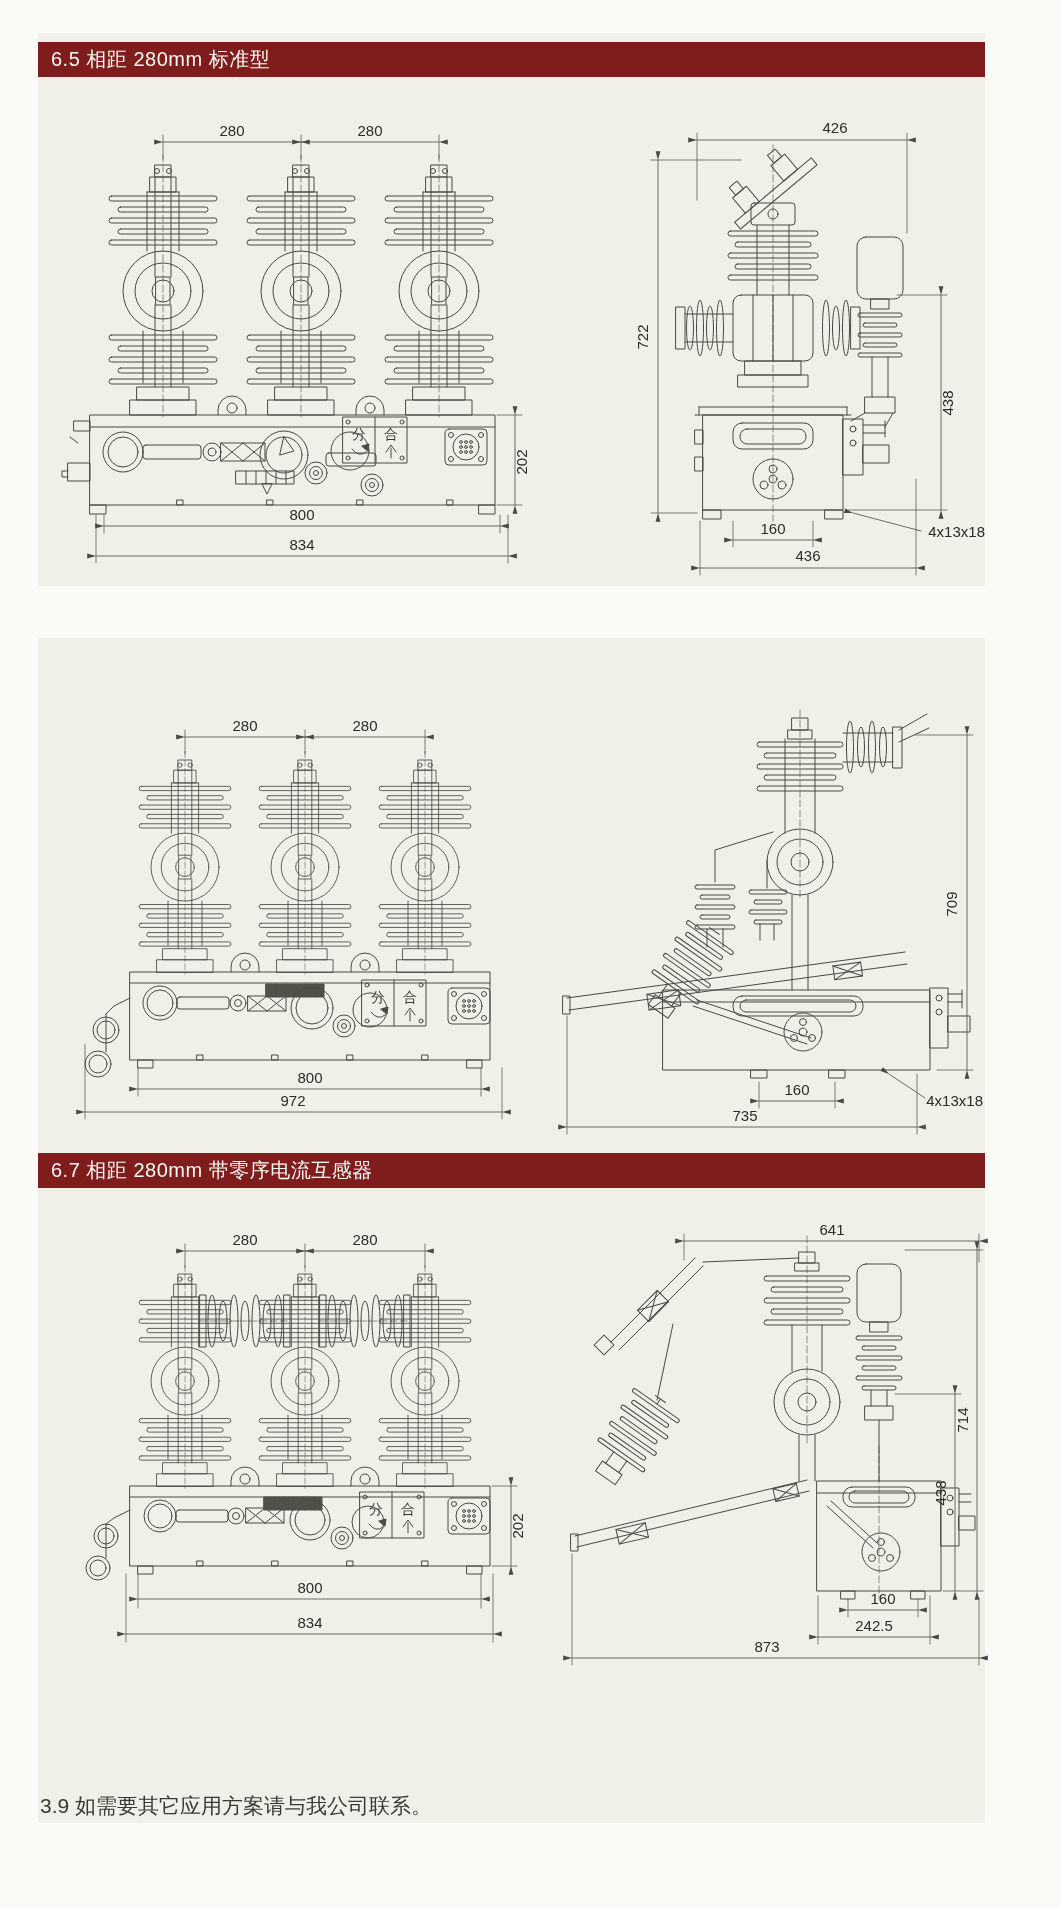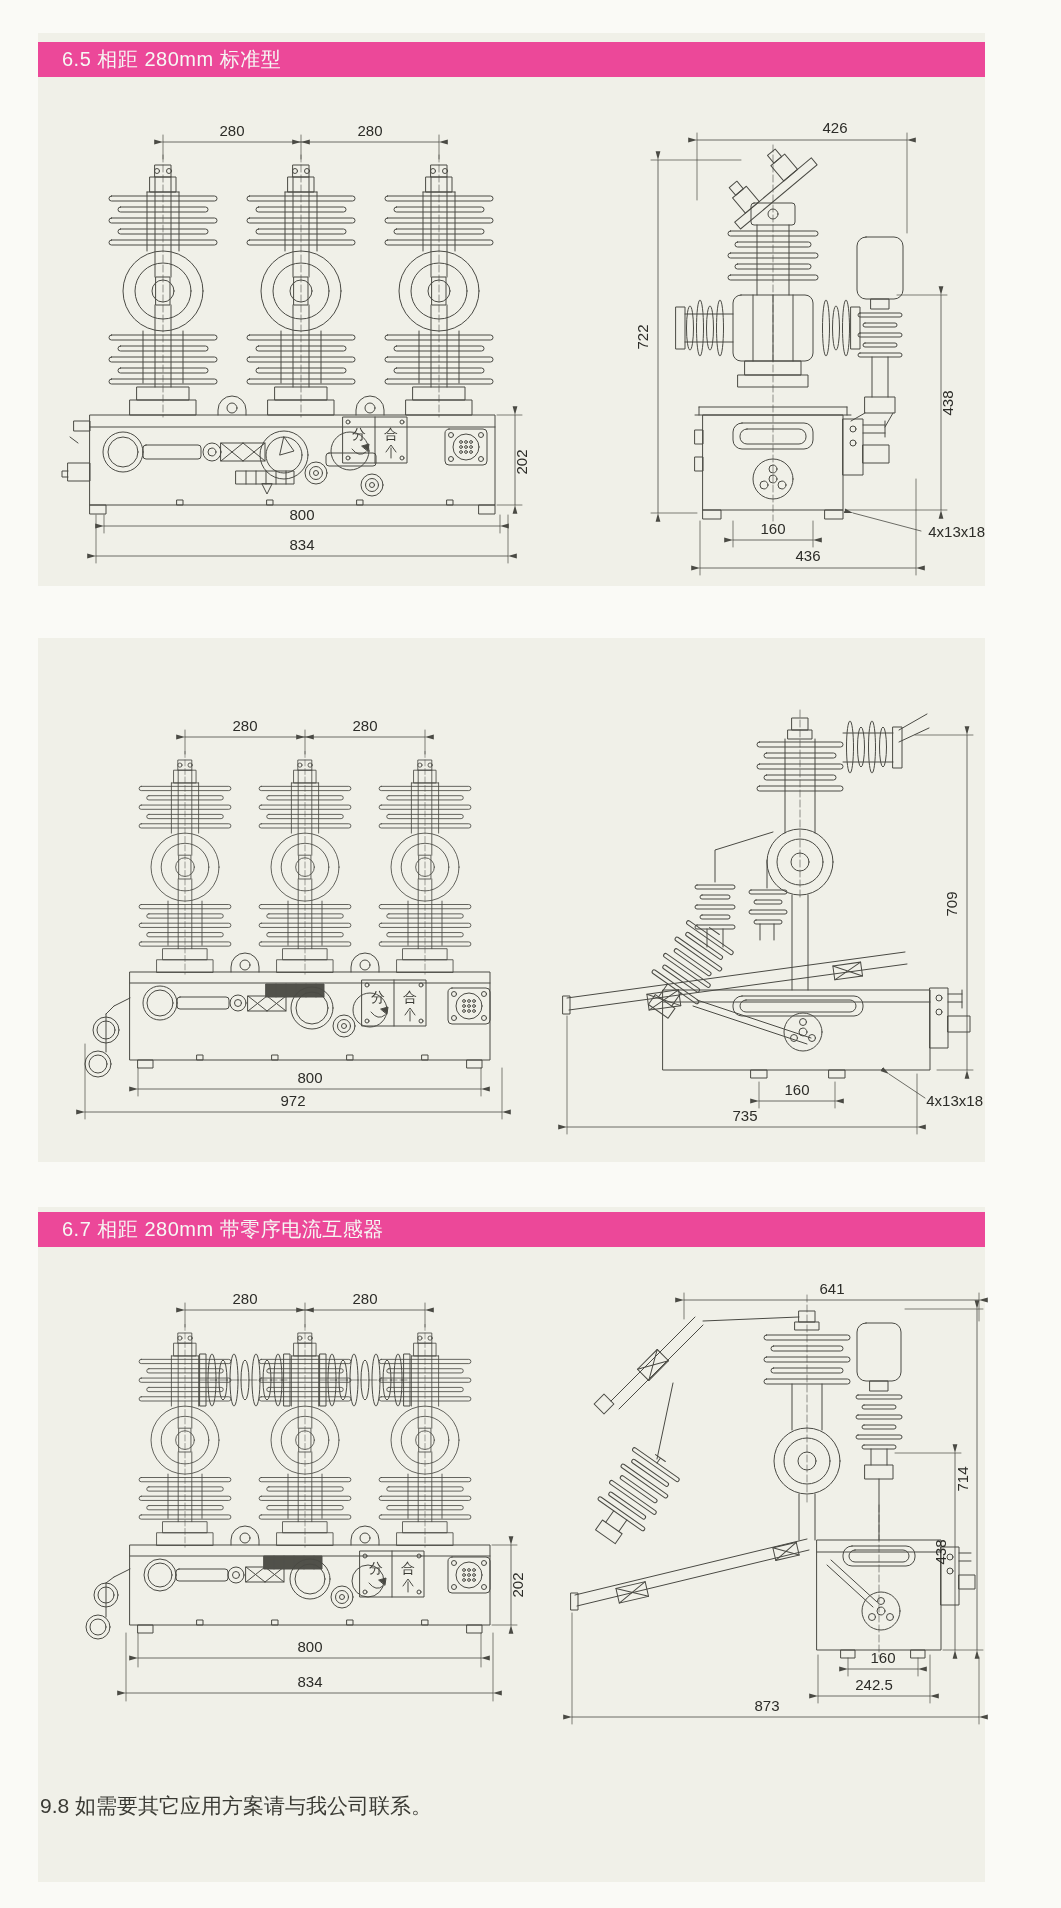--- a/index.html
+++ b/index.html
@@ -1,21 +1,21 @@
 <!DOCTYPE html>
 <html><head>
 <meta charset="utf-8">
 <style>
   *{box-sizing:border-box}
   html,body{margin:0;padding:0}
   body{width:1061px;height:1908px;background:#fafaf6;position:relative;
        font-family:"Liberation Sans",sans-serif;color:#3a3a34}
   .panel{position:absolute;left:38px;width:947px;background:#f0f0e8}
-  .hdr{position:absolute;left:0;right:0;height:35px;background:#ec4899;color:#f6f8f4;
-       font-size:20px;line-height:35px;padding-left:24px;letter-spacing:.5px}
+  .hdr{position:absolute;left:0;right:0;height:35px;background:#7f1d1d;color:#f6f8f4;
+       font-size:20px;line-height:35px;padding-left:13px;letter-spacing:.5px}
   svg.drawing{position:absolute;overflow:visible}
   svg{stroke:#4a4a44;stroke-width:1;fill:none;stroke-linecap:round;stroke-linejoin:round}
   svg text{stroke:none;fill:#2c2c28;font-size:15px;text-anchor:middle;
            font-family:"Liberation Sans",sans-serif}
   svg text.fh{font-size:14px;fill:#3a3a34}
   svg text.end{text-anchor:end}
   .cl{stroke-dasharray:7 3;stroke-width:.7;opacity:.85}
   .ext{stroke-width:.7}
   .dim-l{stroke-width:.8}
   .fillstrip{fill:#51514a;stroke:#51514a}
@@ -378,21 +378,21 @@
     <line class="dim-l" x1="214" y1="401" x2="290" y2="401" marker-start="url(#ma)" marker-end="url(#ma)"></line>
     <text x="252" y="395">160</text>
     <path class="ext" d="M22,316 V434 M372,374 V434"></path>
     <line class="dim-l" x1="22" y1="427" x2="372" y2="427" marker-start="url(#ma)" marker-end="url(#ma)"></line>
     <text x="200" y="421">735</text>
     <line class="dim-l" x1="380" y1="398" x2="344" y2="374" marker-end="url(#ma)"></line>
     <text class="end" x="438" y="406">4x13x18</text>
   </svg>
 </div>
 
-<div class="panel" style="top:1207px;height:675px">
+<div class="panel" style="top:1148px;height:675px">
   <div class="hdr" style="top:5px">6.7 相距 280mm 带零序电流互感器</div>
 
   <svg class="drawing" style="left:22px;top:58px" width="470" height="460" viewBox="0 0 470 460">
     <path class="ext" d="M125,62 V38 M245,62 V38 M365,62 V38"></path>
     <line class="dim-l" x1="125" y1="45" x2="245" y2="45" marker-start="url(#ma)" marker-end="url(#ma)"></line>
     <line class="dim-l" x1="245" y1="45" x2="365" y2="45" marker-start="url(#ma)" marker-end="url(#ma)"></line>
     <text x="185" y="39">280</text>
     <text x="305" y="39">280</text>
 
     <use href="#pole" transform="translate(125,68) scale(0.85)"></use>
@@ -554,13 +554,13 @@
     <text x="338" y="398">160</text>
     <path class="ext" d="M273,390 V438 M385,390 V438"></path>
     <line class="dim-l" x1="273" y1="431" x2="385" y2="431" marker-start="url(#ma)" marker-end="url(#ma)"></line>
     <text x="329" y="425">242.5</text>
     <path class="ext" d="M27,348 V459 M434,392 V459"></path>
     <line class="dim-l" x1="27" y1="452" x2="434" y2="452" marker-start="url(#ma)" marker-end="url(#ma)"></line>
     <text x="222" y="446">873</text>
   </svg>
 </div>
 
-<div class="footer">9.8 如需要其它应用方案请与我公司联系。</div>
+<div class="footer">3.9 如需要其它应用方案请与我公司联系。</div>
 
 </body></html>

